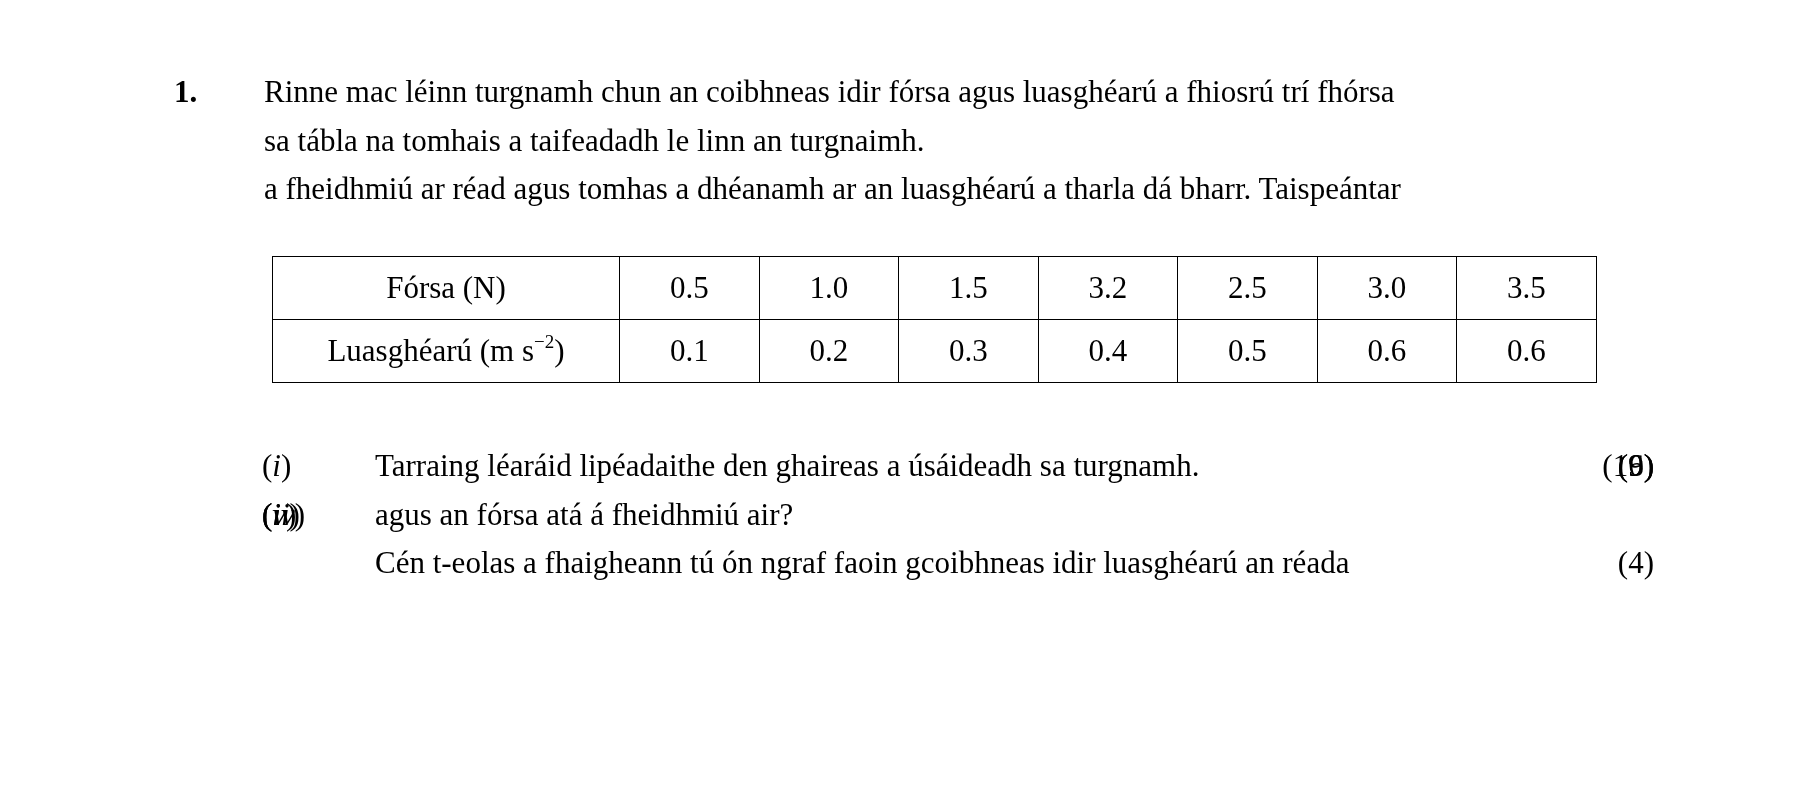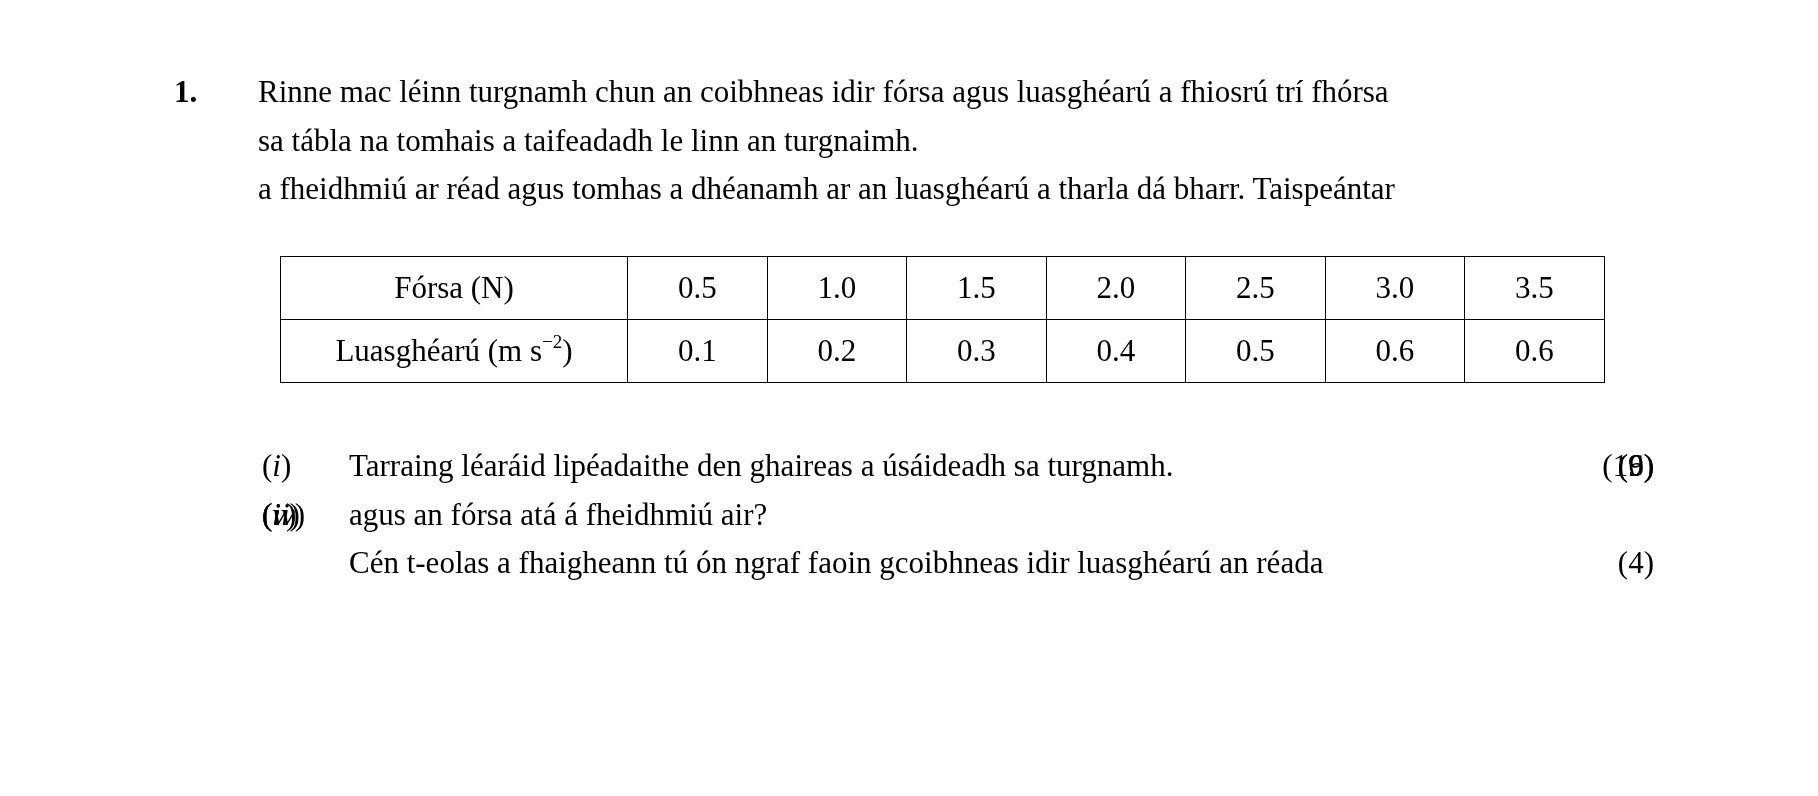--- a/index.html
+++ b/index.html
@@ -18,33 +18,33 @@
     .question-number {
       position: absolute;
       left: 174px;
       top: 68px;
       font-size: 31px;
       font-weight: bold;
       line-height: 48px;
     }
     .intro {
       position: absolute;
-      left: 258px;
+      left: 264px;
       top: 68px;
       width: 1380px;
       font-size: 31px;
       line-height: 48.5px;
     }
     .intro-line {
       display: block;
       white-space: nowrap;
     }
     table.data-table {
       position: absolute;
-      left: 280px;
+      left: 272px;
       top: 256px;
       border-collapse: collapse;
       font-size: 31px;
     }
     table.data-table td {
       border: 1.5px solid #000;
       text-align: center;
       height: 62px;
       padding: 0;
       white-space: nowrap;
@@ -79,20 +79,21 @@
     .part-num i {
       font-style: italic;
     }
     .part-text {
       margin-left: 87px;
       width: 1230px;
     }
     .part-text span {
       display: block;
       white-space: nowrap;
+      margin-left: 26px;
     }
     .marks {
       position: absolute;
       right: 0;
       bottom: 0;
     }
   </style>
 </head>
 <body>
 
@@ -104,21 +105,21 @@
   <span class="intro-line">a fheidhmiú ar réad agus tomhas a dhéanamh ar an luasghéarú a tharla dá bharr. Taispeántar</span>
 </div>
 
 <table class="data-table">
   <tbody>
       <tr>
     <td class="row-label"><span>Fórsa (N)</span></td>
     <td class="val">0.5</td>
     <td class="val">1.0</td>
     <td class="val">1.5</td>
-    <td class="val">2.0</td>
+    <td class="val">3.2</td>
     <td class="val">2.5</td>
     <td class="val">3.0</td>
     <td class="val">3.5</td>
   </tr>
   <tr>
     <td class="row-label"><span>Luasghéarú (m s</span><sup class="exp">−2</sup><span>)</span></td>
     <td class="val">0.1</td>
     <td class="val">0.2</td>
     <td class="val">0.3</td>
     <td class="val">0.4</td>

